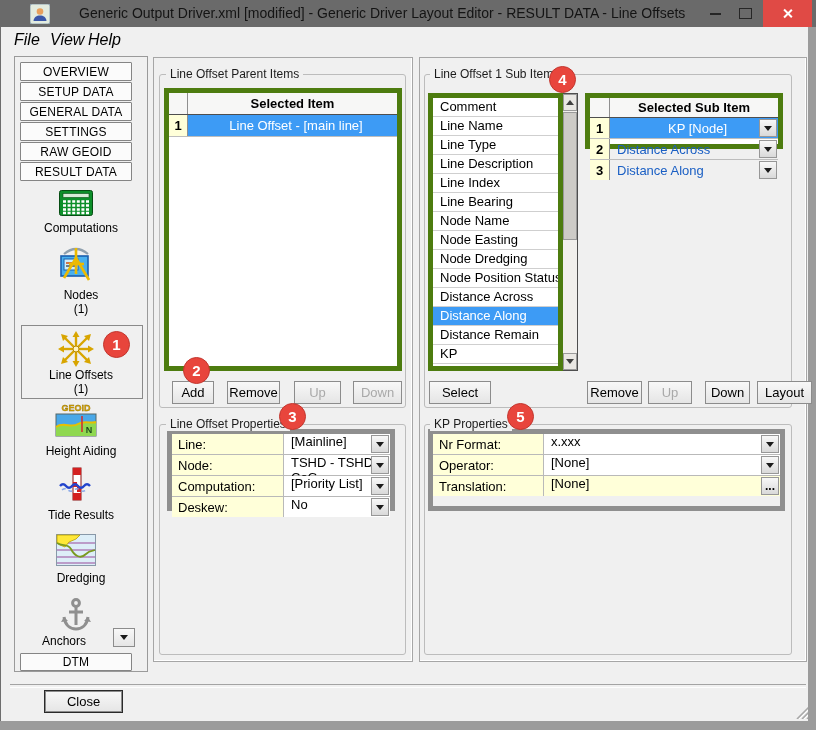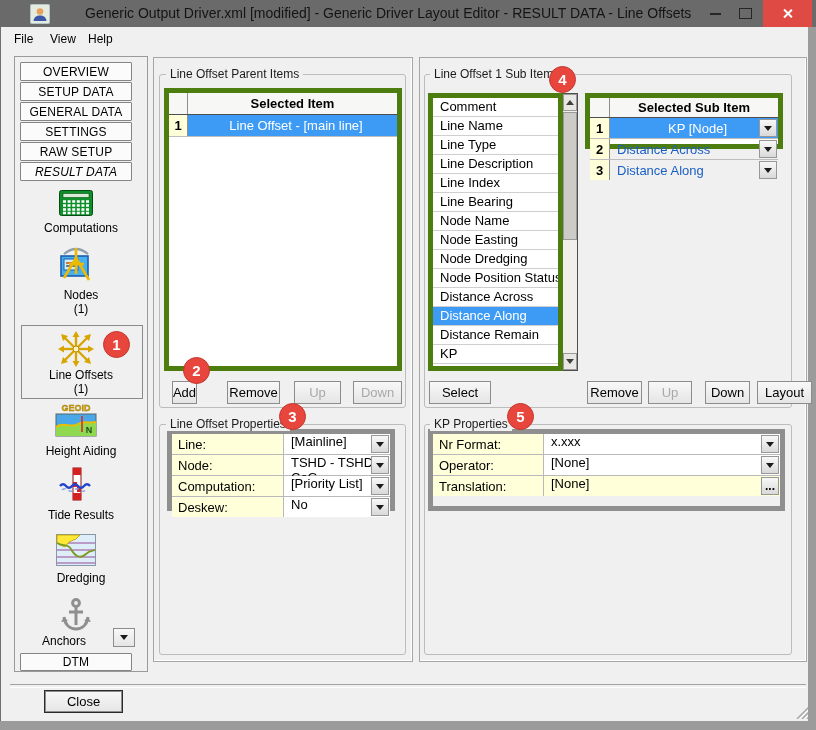--- a/index.html
+++ b/index.html
@@ -2,31 +2,31 @@
 <html><head>
 <meta charset="utf-8">
 <style>
   html,body{margin:0;padding:0;background:#d8d8d8;}
   .window{position:relative;width:816px;height:730px;background:#f0f0f0;
     font-family:"Liberation Sans",sans-serif;overflow:hidden;
     box-shadow:inset 0 0 0 1px #6e6e6e;}
   .abs{position:absolute;}
   
   .titlebar{position:absolute;left:0;top:0;width:816px;height:27px;background:#6a6a6a;}
-  .titletext{position:absolute;left:85px;top:0;height:27px;line-height:27px;
+  .titletext{position:absolute;left:79px;top:0;height:27px;line-height:27px;
     font-size:14px;color:#141414;white-space:nowrap;}
   .wctl{position:absolute;top:0;height:27px;display:flex;align-items:center;justify-content:center;}
   .closebtn{background:#e04a45;}
   .xglyph{position:relative;width:11px;height:11px;}
   .xglyph::before,.xglyph::after{content:"";position:absolute;left:5px;top:0;width:1.6px;height:11px;background:#fff;}
   .xglyph::before{transform:rotate(45deg);} .xglyph::after{transform:rotate(-45deg);}
   .minbar{width:11px;height:2px;background:#262626;}
   .maxbox{width:11px;height:9px;border:1.5px solid #262626;}
   
-  .menuitem{position:absolute;top:30px;height:19px;line-height:19px;font-size:12px;color:#000;padding:0 4px;}
+  .menuitem{position:absolute;top:30px;height:19px;line-height:19px;font-size:16px;color:#000;padding:0 4px;font-style:italic;}
   
   .sidepanel{position:absolute;left:14px;top:56px;width:134px;height:616px;
     border:1px solid #9a9a9a;background:#f0f0f0;box-sizing:border-box;}
   .tabbtn{position:absolute;left:20px;width:112px;height:19px;background:#fbfbfb;
     border:1px solid #858585;box-sizing:border-box;font-size:12px;color:#000;
     display:flex;align-items:center;justify-content:center;border-radius:1px;letter-spacing:.2px;}
   .sideitem-label{position:absolute;left:14px;width:134px;text-align:center;font-size:12px;color:#000;}
   .selbox{position:absolute;left:21px;top:325px;width:122px;height:74px;border:1px solid #8a8a8a;box-sizing:border-box;}
   
   .panel{position:absolute;background:#f0f0f0;border:1px solid #a6a6a6;box-sizing:border-box;
@@ -103,22 +103,22 @@
   <div class="menuitem" style="left:10px;">File</div>
   <div class="menuitem" style="left:46px;">View</div>
   <div class="menuitem" style="left:84px;">Help</div>
 
   <div class="sidepanel"></div>
 
   <div class="tabbtn" style="top:62px;">OVERVIEW</div>
   <div class="tabbtn" style="top:82px;">SETUP DATA</div>
   <div class="tabbtn" style="top:102px;">GENERAL DATA</div>
   <div class="tabbtn" style="top:122px;">SETTINGS</div>
-  <div class="tabbtn" style="top:142px;">RAW SETUP</div>
-  <div class="tabbtn" style="top:162px;font-style:italic;">RESULT DATA</div>
+  <div class="tabbtn" style="top:142px;">RAW GEOID</div>
+  <div class="tabbtn" style="top:162px;">RESULT DATA</div>
 
   <div class="abs" style="left:20px;top:188px;width:112px;height:48px;">
     <svg class="icon" style="margin:2px auto 0;" width="34" height="26" viewBox="0 0 34 26">
       <rect x="0.5" y="0.5" width="33" height="25" rx="2" fill="#0d8f2a" stroke="#064d13"></rect>
       <rect x="4" y="3.5" width="26" height="4" fill="#d8ecd8" stroke="#064d13" stroke-width="0.6"></rect>
       <g stroke="#ffffff" stroke-width="2.6" stroke-dasharray="3 1.6">
         <line x1="4" y1="11.5" x2="30" y2="11.5"></line>
           <line x1="4" y1="15.5" x2="30" y2="15.5"></line>
         <line x1="4" y1="19.5" x2="30" y2="19.5"></line>
           <line x1="4" y1="23" x2="30" y2="23"></line>
@@ -244,21 +244,21 @@
       <div class="th">Selected Item</div>
     </div>
     <div class="trow" style="height:21px;">
       <div class="numcell" style="width:18px;">1</div>
       <div class="cell selrow">
           <span>Line Offset  -  [main line]</span>
         </div>
     </div>
   </div>
 
-  <div class="btn" style="left:172px;top:381px;width:25px;height:23px;">Add</div>
+  <div class="btn" style="left:172px;top:381px;width:42px;height:23px;">Add</div>
   <div class="btn" style="left:227px;top:381px;width:53px;height:23px;">Remove</div>
   <div class="btn disabled" style="left:294px;top:381px;width:47px;height:23px;">Up</div>
   <div class="btn disabled" style="left:353px;top:381px;width:49px;height:23px;">Down</div>
   <div class="badge" style="left:183px;top:357px;">2</div>
 
   <div class="group" style="left:424px;top:74px;width:368px;height:334px;"></div>
   <div class="gtitle" style="left:430px;top:67px;">Line Offset 1 Sub Items</div>
   <div class="badge" style="left:549px;top:66px;">4</div>
 
   <div class="tbl" style="left:428px;top:93px;width:135px;height:278px;overflow:hidden;">

